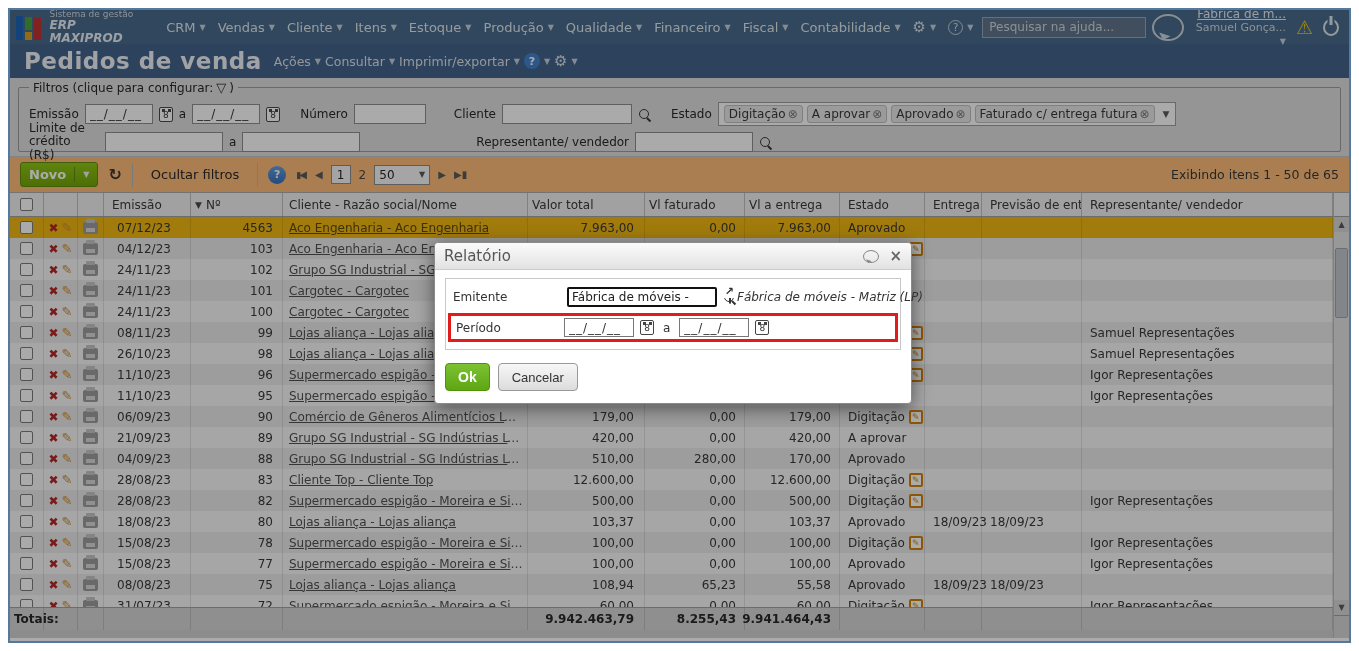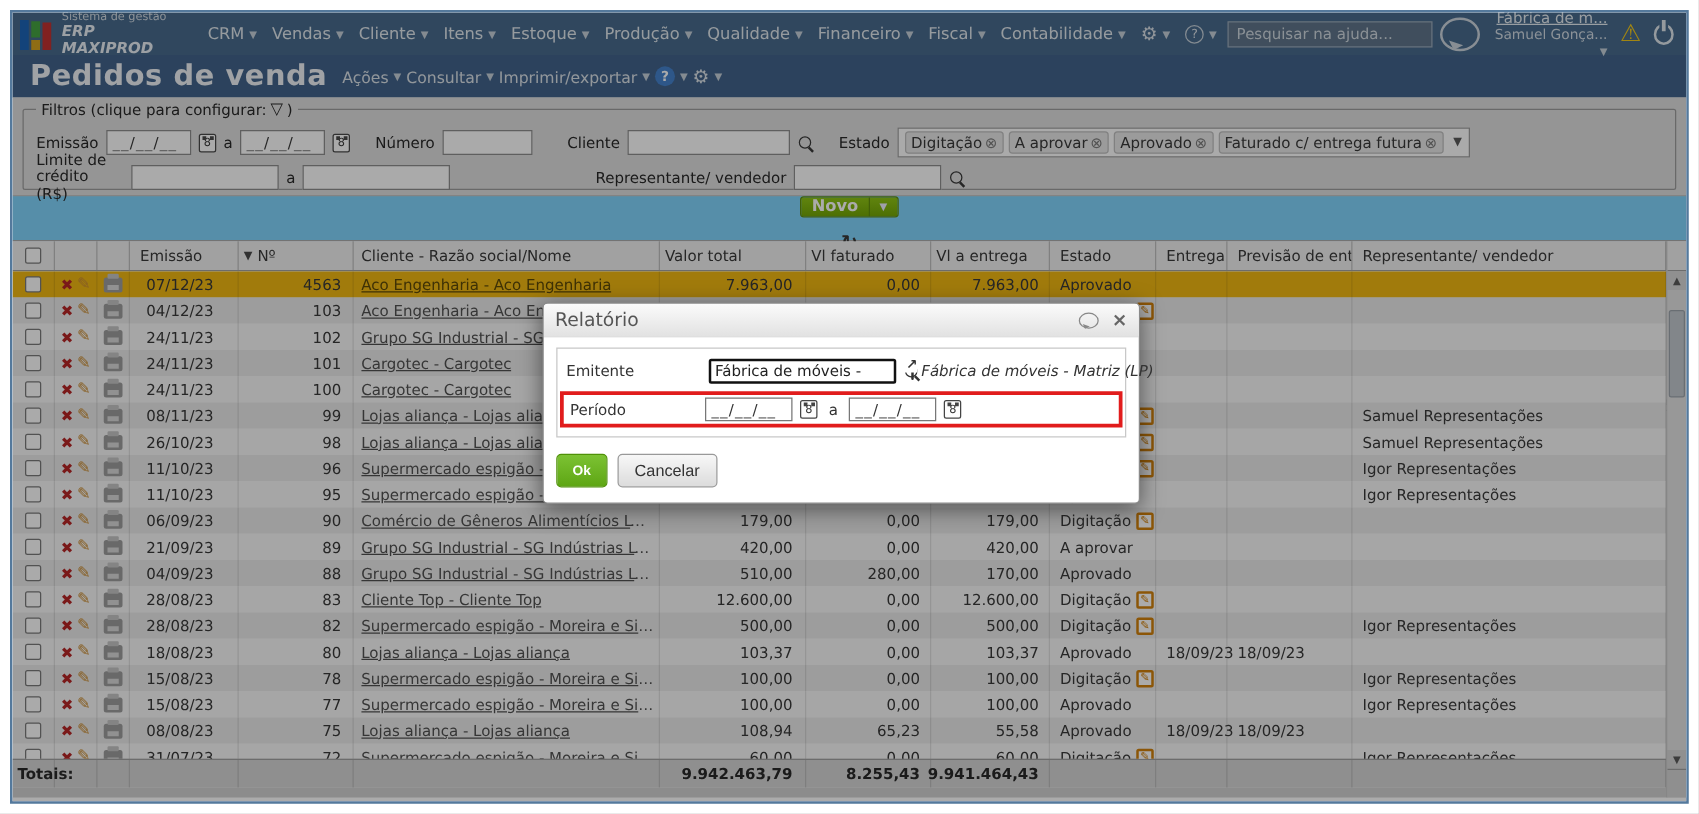--- a/index.html
+++ b/index.html
@@ -51,21 +51,21 @@
   .cal-icon::before { content:""; position:absolute; top:1px; left:2px; width:3px; height:3px; background:#444; box-shadow:6px 0 0 #444; }
   .lens { width:13px; height:13px; position:relative; display:inline-block; cursor:pointer; }
   .lens::before { content:""; position:absolute; left:1px; top:1px; width:8px; height:8px; border:1.5px solid #333; border-radius:50%; }
   .lens::after { content:""; position:absolute; left:9px; top:9px; width:5px; height:1.8px; background:#333; transform:rotate(45deg); transform-origin:left center; }
   .chips-box { display:flex; align-items:center; gap:4px; background:#fdfdfd; border:1px solid #9a9a9a; padding:2px 5px; height:24px; }
   .chip { background:#e6e6e6; border:1px solid #bdbdbd; border-radius:3px; font-size:12px; color:#333; padding:1px 4px; display:flex; align-items:center; gap:2px; white-space:nowrap; }
   .chip .x { color:#777; font-size:12px; cursor:pointer; }
   .chips-caret { font-size:9px; color:#555; margin-left:4px; cursor:pointer; }
 
   
-  .toolbar { height:37px; background:#7dd3fc; border-top:1px solid #c2c2c2; border-bottom:1px solid #aaa; display:flex; align-items:center; padding:0 10px; gap:10px;flex-direction:column; }
+  .toolbar { height:37px; background:#fdba74; border-top:1px solid #c2c2c2; border-bottom:1px solid #aaa; display:flex; align-items:center; padding:0 10px; gap:10px; }
   .btn-novo { background:linear-gradient(#8cc40f,#6fa300); border:1px solid #5d8a06; border-radius:3px; color:#fff; font-weight:bold; font-size:13px; height:25px; display:flex; align-items:center; padding:0 8px; gap:8px; cursor:pointer; }
   .btn-novo .sep { width:1px; height:15px; background:#5d8a06; }
   .btn-novo .caret { color:#eef; }
   .tool-sep { width:1px; height:24px; background:#b5b5b5; }
   .refresh { font-size:16px; color:#333; cursor:pointer; font-weight:bold; }
   .btn-flat { font-size:13px; color:#222; padding:3px 8px; cursor:pointer; }
   .help-circle { width:18px; height:18px; border-radius:50%; background:linear-gradient(#5d9be0,#2f6cb8); color:#fff; font-size:11px; font-weight:bold; display:flex; align-items:center; justify-content:center; cursor:pointer; }
   .pager { display:flex; align-items:center; gap:8px; font-size:12px; color:#444; }
   .pg-arrow { font-size:10px; color:#555; cursor:pointer; }
   .pg-first::before { content:"▮"; font-size:9px; margin-right:-2px; }
@@ -121,21 +121,21 @@
   .m-row { display:flex; align-items:center; height:26px; gap:6px; }
   .m-label { width:108px; font-size:12px; color:#333; flex:none; }
   .m-input { width:150px; height:20px; border:2px solid #111; border-radius:2px; font-size:12px; padding:0 3px; font-family:inherit; color:#222; }
   .ext-link { width:14px; height:13px; border:1.6px solid #333; border-radius:2px; position:relative; display:inline-block; cursor:pointer; }
   .ext-link::after { content:"↗"; position:absolute; right:-4px; top:-7px; font-size:11px; font-weight:bold; color:#333; background:#fff; padding-left:1px; }
   .m-display { font-size:12px; color:#333; white-space:nowrap;font-style:italic; }
   .periodo-box { border:3px solid #e11c1c; display:flex; align-items:center; margin:3px -5px 0 -5px; padding:2px 5px; gap:6px; }
   .m-date { width:70px; height:19px; border:1px solid #777; font-size:12px; letter-spacing:1px; padding:0 4px; color:#333; font-family:inherit; }
   .m-a { font-size:12px; color:#333; padding:0 3px; }
   .modal-buttons { margin-top:13px; display:flex; gap:8px; }
-  .btn-ok { background:linear-gradient(#7cc233,#5ea614); border:1px solid #4f9107; border-radius:4px; color:#fff; font-weight:bold; font-size:11px; padding:5px 12px; cursor:pointer; }
+  .btn-ok { background:linear-gradient(#7cc233,#5ea614); border:1px solid #4f9107; border-radius:4px; color:#fff; font-weight:bold; font-size:14px; padding:5px 12px; cursor:pointer; }
   .btn-cancel { background:linear-gradient(#f7f7f7,#dcdcdc); border:1px solid #999; border-radius:4px; color:#333; font-size:13px; padding:5px 13px; cursor:pointer; }
 </style>
 </head>
 <body>
 
 <div class="frame">
 
   <div class="navbar">
     <div class="logo">
         <div class="b1"></div>

